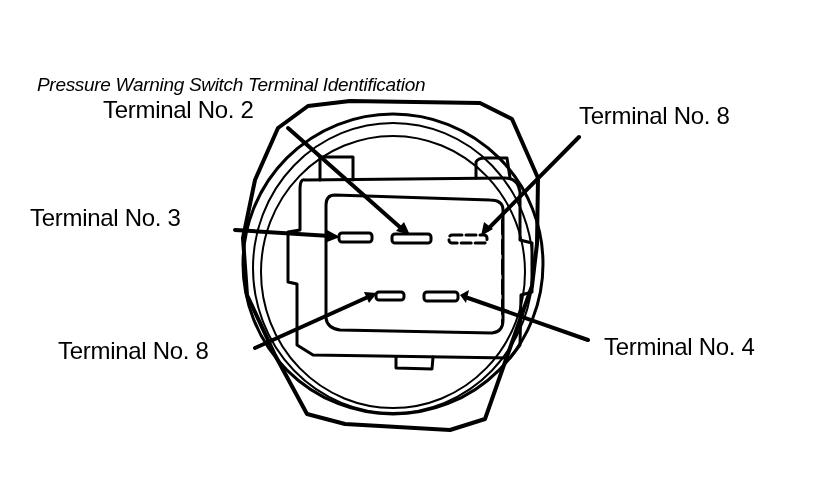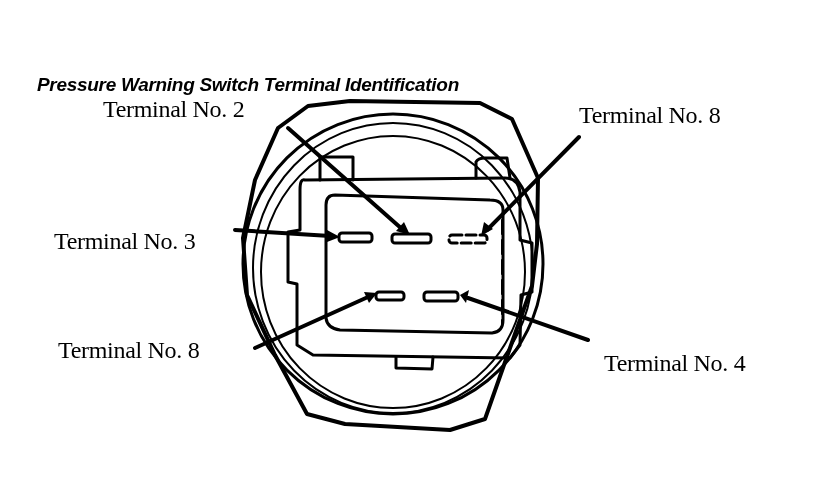--- a/index.html
+++ b/index.html
@@ -1,41 +1,41 @@
 <!DOCTYPE html>
 <html><head>
   <meta charset="utf-8">
   <style>
     html, body { margin: 0; padding: 0; background: #ffffff; }
     body { width: 822px; height: 500px; position: relative; overflow: hidden; }
     .title {
       position: absolute; left: 37px; top: 74px;
       font-family: "Liberation Sans", sans-serif;
-      font-weight: bold; font-style: italic;
+      font-weight: normal; font-style: italic;
       font-size: 19px; color: #000; letter-spacing: -0.3px;
       white-space: nowrap;
     }
     .label {
       position: absolute;
-      font-family: Liberation Serif, serif;
+      font-family: Liberation Sans, sans-serif;
       font-size: 24px; color: #000; white-space: nowrap;
       letter-spacing: -0.3px;
     }
     svg.diagram { position: absolute; left: 0; top: 0; }
   </style>
 </head>
 <body>
 
 <div class="title">Pressure Warning Switch Terminal Identification</div>
 
 <div class="label" style="left:103px; top:96px;">Terminal No. 2</div>
 <div class="label" style="left:579px; top:102px;">Terminal No. 8</div>
-<div class="label" style="left:54px; top:204px;margin-top:24px;">Terminal No. 3</div>
+<div class="label" style="left:30px; top:204px;">Terminal No. 3</div>
 <div class="label" style="left:58px; top:337px;">Terminal No. 8</div>
-<div class="label" style="left:604px; top:350px;">Terminal No. 4</div>
+<div class="label" style="left:604px; top:333px;">Terminal No. 4</div>
 
 <svg class="diagram" width="822" height="500" viewBox="0 0 822 500">
   <g fill="none" stroke="#000" stroke-linecap="round" stroke-linejoin="round">
 
     <path d="M308,106 L350,101 L480,103 L512,119 L538,178 L537,244 L532,286 L510,348 L485,419 L450,430 L345,424 L307,414 L275,355 L247,295 L243,238 L255,180 L278,128 Z" stroke-width="4"></path>
 
     <ellipse cx="393" cy="264" rx="150" ry="150" stroke-width="3"></ellipse>
     <ellipse cx="393" cy="268" rx="140" ry="145" stroke-width="2"></ellipse>
     <ellipse cx="393" cy="272" rx="132" ry="136" stroke-width="2"></ellipse>
 

